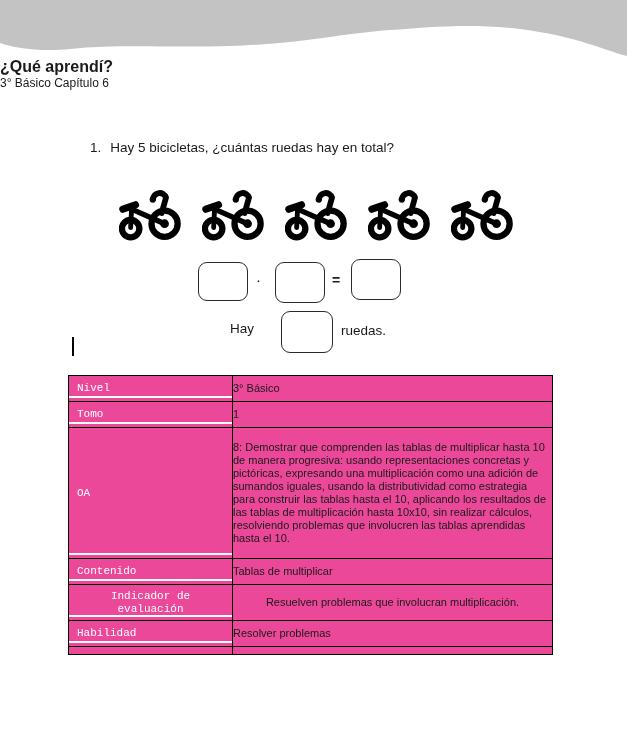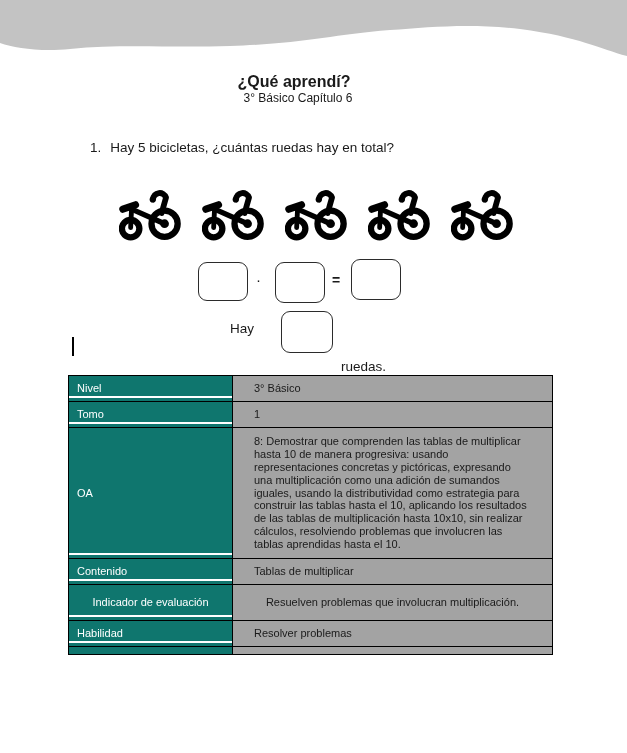--- a/index.html
+++ b/index.html
@@ -5,23 +5,23 @@
   html,body{margin:0;padding:0;}
   body{
     width:627px;height:753px;position:relative;overflow:hidden;
     background:#ffffff;
     font-family:"Liberation Sans","DejaVu Sans",sans-serif;
     color:#1a1a1a;
   }
   
   .wave{position:absolute;top:0;left:0;width:627px;height:62px;}
   
-  .title-block{position:absolute;top:73px;left:0;width:588px;text-align:center;}
+  .title-block{position:absolute;top:58px;left:0;width:588px;text-align:left;}
   .title{font-size:16px;font-weight:bold;line-height:1.15;}
-  .subtitle{font-size:12px;line-height:1.25;padding-left:8px;}
+  .subtitle{font-size:12px;line-height:1.25;}
   
   .question{position:absolute;top:140px;left:90px;font-size:13.5px;white-space:nowrap;text-align:right;}
   .qnum{margin-right:9px;}
   
   .bikes{position:absolute;top:185px;left:119px;width:396px;display:flex;justify-content:space-between;}
   .bike{width:64px;height:60px;display:inline-block;}
   
   .abs{position:absolute;}
   .ansbox{
     position:absolute;width:48px;height:37px;
@@ -33,27 +33,27 @@
   
   .cursor{position:absolute;left:72px;top:337px;width:1.6px;height:19px;background:#000;}
   
   .meta-table{
     position:absolute;left:68px;top:375px;width:485px;
     border-collapse:collapse;table-layout:fixed;
     font-size:11px;line-height:1.18;
   }
   .meta-table td{border:1.6px solid #000;vertical-align:middle;overflow:hidden;}
   td.lbl{
-    width:147px;background:#0f766e;color:#ffffff;
-    padding:2px 8px;position:relative;
+    width:147px;background:#ec4899;color:#ffffff;
+    padding:2px 8px;position:relative;font-family:Liberation Mono, monospace;
   }
   td.lbl:not(.stub)::after{
     content:"";position:absolute;left:0;right:0;bottom:3px;height:2px;background:#ffffff;
   }
-  td.val{padding:3px 21px;background:#a3a3a3;color:#1a1a1a;}
+  td.val{padding:3px 0;background:#ec4899;color:#1a1a1a;}
   tr.h26{height:26px;}  tr.h36{height:36px;text-align:center;}
   tr.hOA{height:131px;} tr.hR{height:31px;}
   tr.hstub{height:8px;}
   .preline{white-space:pre-line;}
 </style>
 </head>
 <body>
 
 <svg class="wave" viewBox="0 0 627 62" preserveAspectRatio="none">
   <path d="M0,0 H627 V56 C600,49 580,37 520,29 C470,23 430,27 390,30 C330,35 300,44 230,46 C170,48 120,44 70,49 C40,52 15,48 0,43 Z" fill="#c3c3c3"></path>
@@ -120,21 +120,21 @@
 </div>
 
 <div class="ansbox" style="left:198px;top:262px;"></div>
 <div class="abs op" style="left:256px;top:271px;">·</div>
 <div class="ansbox" style="left:275px;top:262px;height:39px;"></div>
 <div class="abs eqsign" style="left:332px;top:272px;">=</div>
 <div class="ansbox" style="left:351px;top:259px;height:39px;"></div>
 
 <div class="abs sentence-text" style="left:230px;top:321px;">Hay</div>
 <div class="ansbox" style="left:281px;top:311px;width:50px;height:40px;"></div>
-<div class="abs sentence-text" style="left:341px;top:323px;margin-top:36px;">ruedas.</div>
+<div class="abs sentence-text" style="left:341px;top:323px;">ruedas.</div>
 
 <div class="cursor"></div>
 
 <table class="meta-table">
   <tbody>
       <tr class="h26">
     <td class="lbl">Nivel</td>
     <td class="val">3° Básico</td>
   </tr>
   <tr class="h26">

